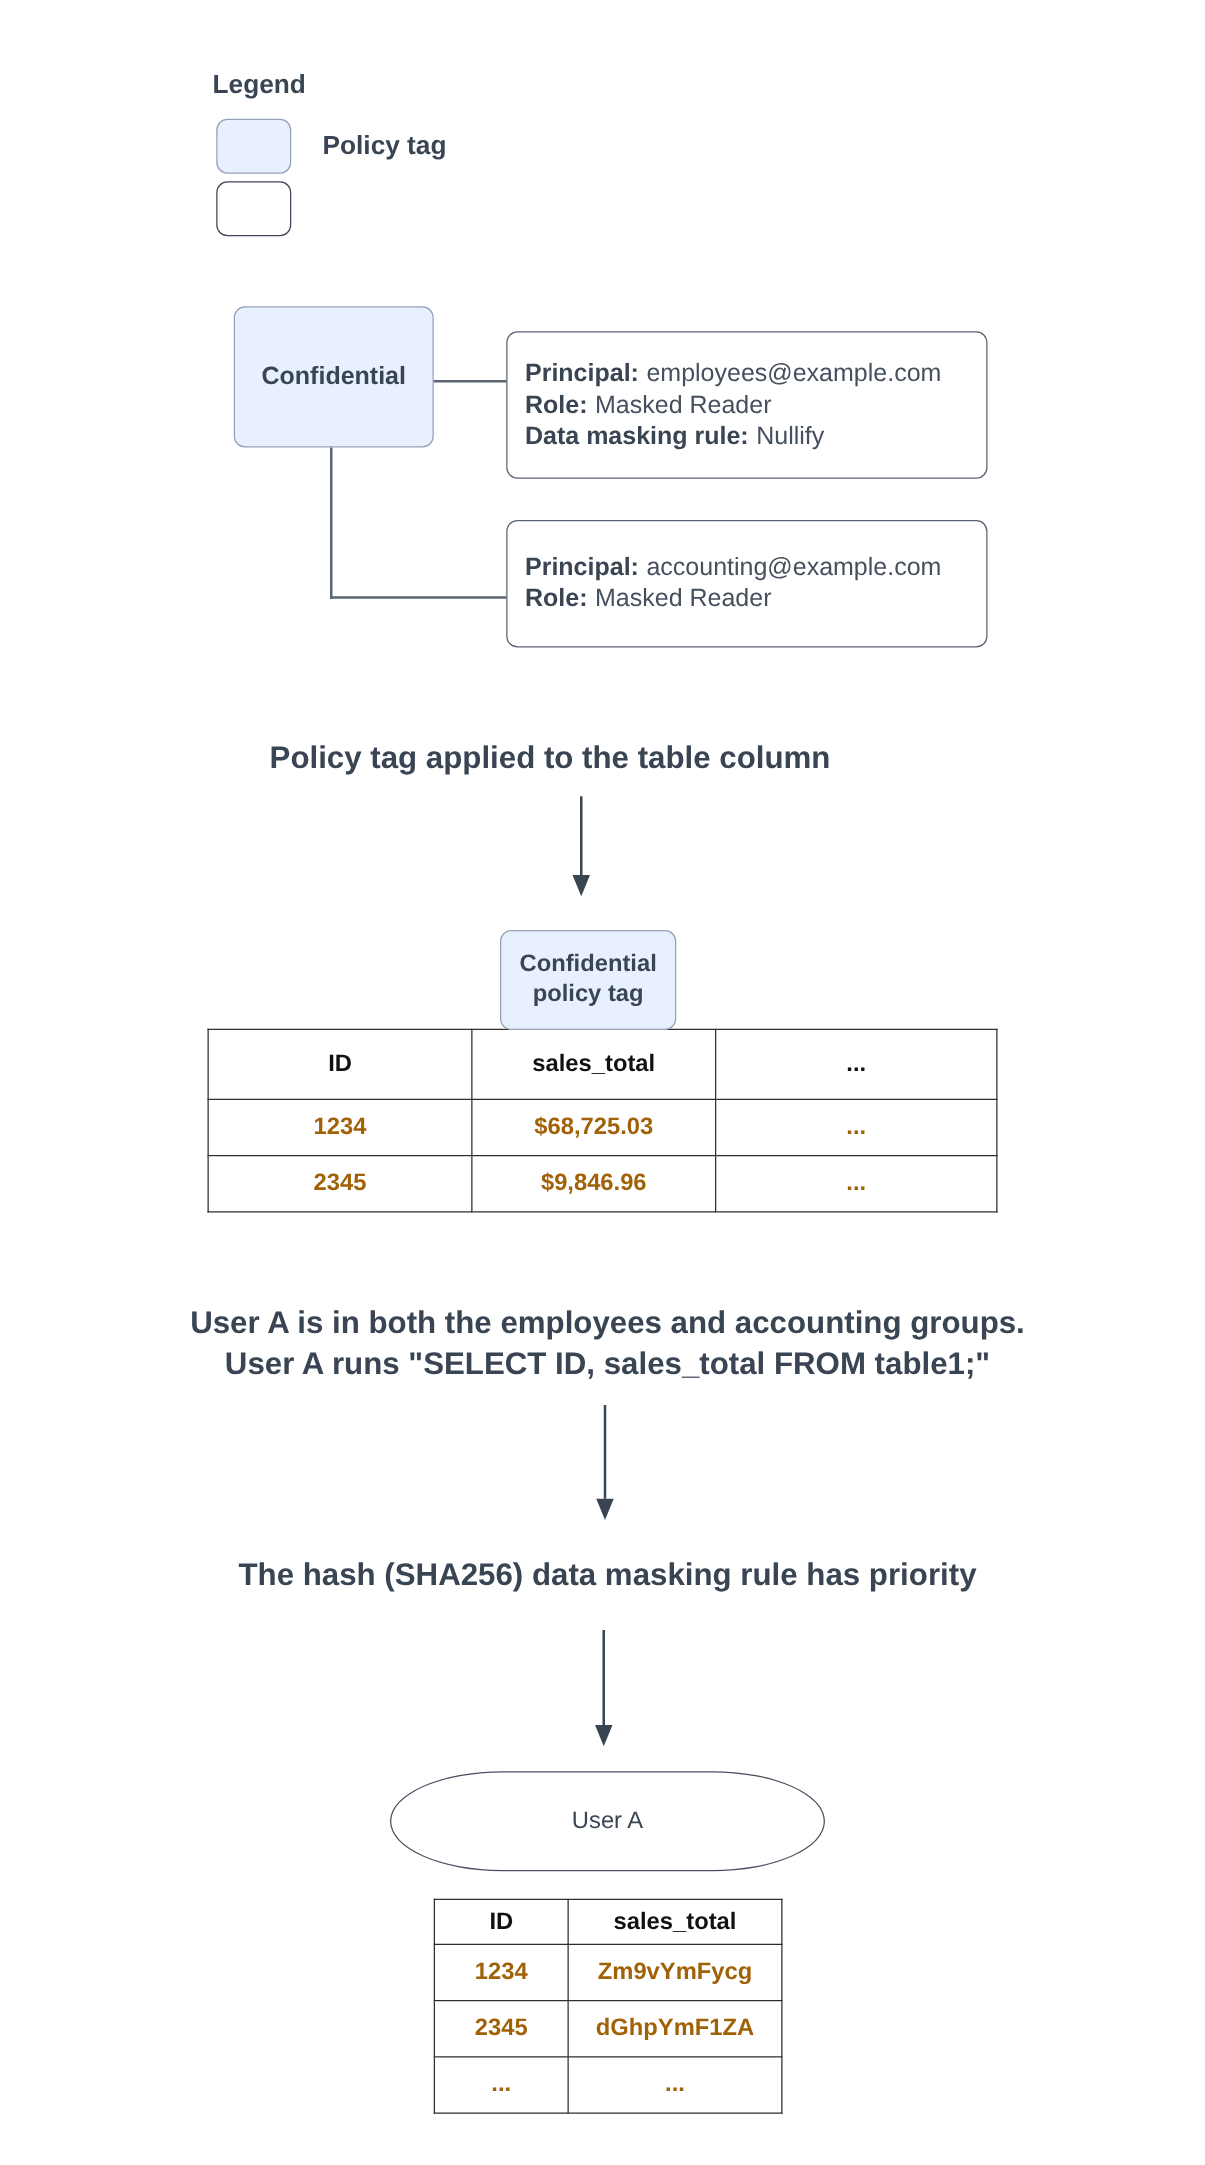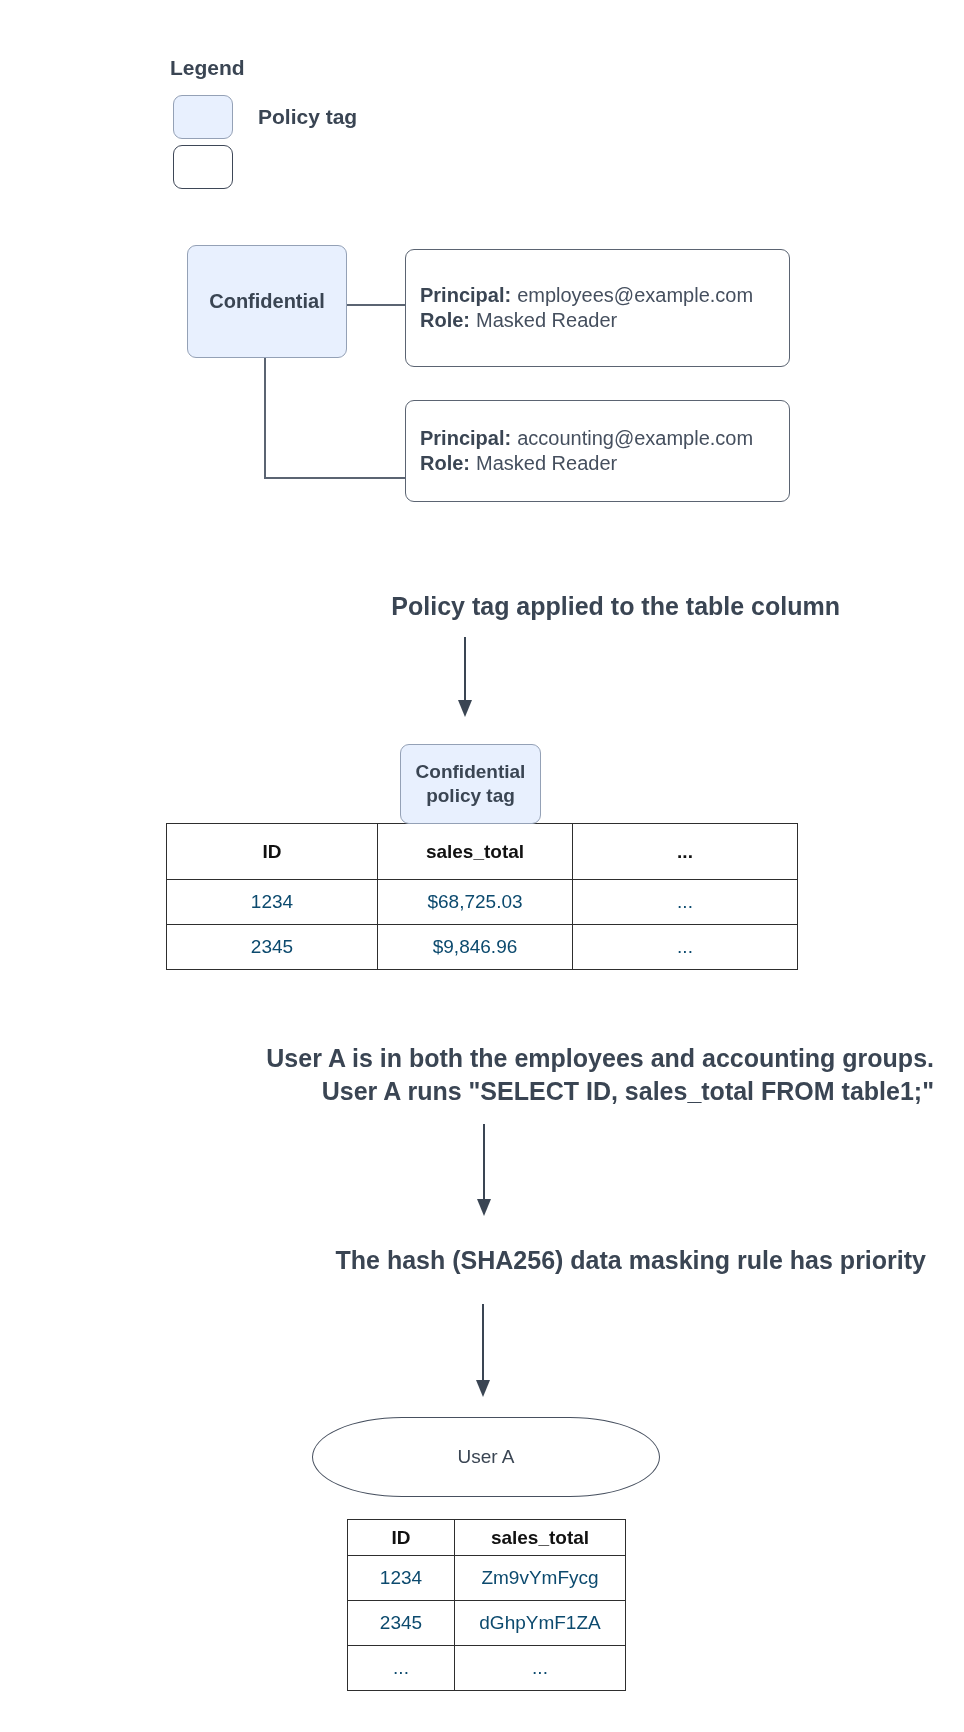--- a/index.html
+++ b/index.html
@@ -27,35 +27,35 @@
     left:187px; top:245px; width:160px; height:113px;
     background:#e8f0fe; border:1.5px solid #94a1b6; border-radius:9px;
     display:flex; align-items:center; justify-content:center;
     font-size:20px; font-weight:bold;
   }
 
   
   .policy-card {
     width:385px; background:#ffffff; border:1.5px solid #5b6472; border-radius:9px;
     display:flex; flex-direction:column; justify-content:center;
-    padding:0 14px; font-size:20px; line-height:25px;
+    padding:0 14px; font-size:20px; line-height:25px;margin-top:16px;
   }
   .policy-card.card1 { left:405px; top:249px; height:118px; }
   .policy-card.card2 { left:405px; top:400px; height:102px; }
   .policy-card b { font-weight:bold; }
   .policy-card .val { margin-left:6px; color:#454f5e; }
 
   
   .connector { position:absolute; background:#5b6472; }
   .connA  { left:347px; top:304px; width:58px;  height:2px; }
   .connBv { left:264px; top:358px; width:2px;   height:121px; }
   .connBh { left:264px; top:477px; width:141px; height:2px; }
 
   
-  .caption { text-align:right; font-weight:bold; font-size:25px; }
+  .caption { text-align:center; font-weight:bold; font-size:25px; }
   .cap-applied  { left:40px;  top:592px;  width:800px; }
   .cap-groups   { left:38px;  top:1042px; width:896px; line-height:33px; }
   .cap-priority { left:46px;  top:1246px; width:880px; }
 
   
   .arrow { position:absolute; display:flex; flex-direction:column; align-items:center; width:14px; }
   .arrow .shaft { width:1.5px; background:#3a4553; flex:1; }
   .arrow .head { width:0; height:0; border-left:7px solid transparent;
                  border-right:7px solid transparent; border-top:17px solid #3a4553; }
   .arrow1 { left:458px; top:637px;  height:80px; }
@@ -66,21 +66,21 @@
   .tag-badge {
     left:400px; top:744px; width:141px; height:80px; z-index:2;
     background:#e8f0fe; border:1.5px solid #94a1b6; border-radius:9px;
     display:flex; flex-direction:column; align-items:center; justify-content:center;
     font-size:19px; font-weight:bold; line-height:24px; text-align:center;
   }
 
   
   table { border-collapse:collapse; position:absolute; background:#ffffff; }
   td, th { border:1.5px solid #2e2e2e; text-align:center; vertical-align:middle;
-           font-size:19px; color:#0c4a6e; font-weight:normal; }
+           font-size:19px; color:#a16207; font-weight:bold; }
   th { font-weight:bold; color:#111111; }
   .source-table { left:166px; top:823px; z-index:1; }
   .source-table th { height:56px; }
   .source-table td { height:45px; }
   .source-table .c0 { width:211px; }
   .source-table .c1 { width:195px; }
   .source-table .c2 { width:225px; }
   .result-table { left:347px; top:1519px; }
   .result-table th { height:36px; }
   .result-table td { height:45px; }
@@ -107,20 +107,21 @@
 
   <div class="abs tag-node">Confidential</div>
 
   <div class="connector connA"></div>
   <div class="connector connBv"></div>
   <div class="connector connBh"></div>
 
   <div class="abs policy-card card1">
     <div><b>Principal:</b><span class="val">employees@example.com</span></div>
     <div><b>Role:</b><span class="val">Masked Reader</span></div>
+    <div><b>Data masking rule:</b><span class="val">Nullify</span></div>
   </div>
 
   <div class="abs policy-card card2">
     <div><b>Principal:</b><span class="val">accounting@example.com</span></div>
     <div><b>Role:</b><span class="val">Masked Reader</span></div>
   </div>
 
   <div class="abs caption cap-applied">Policy tag applied to the table column</div>
 
   <div class="arrow arrow1">

